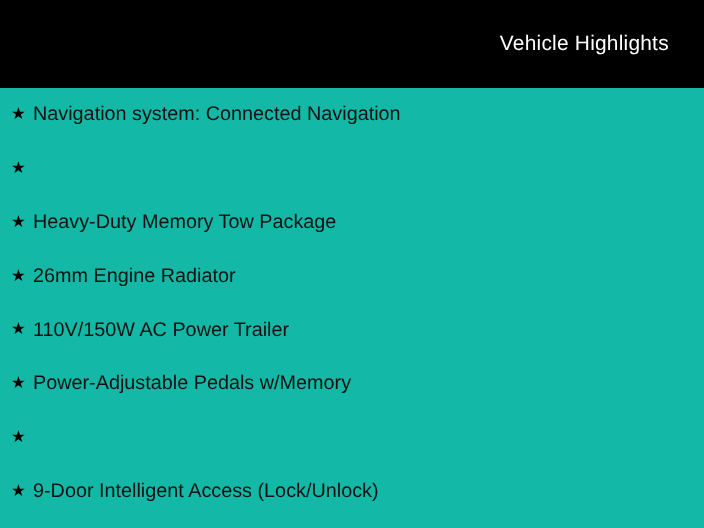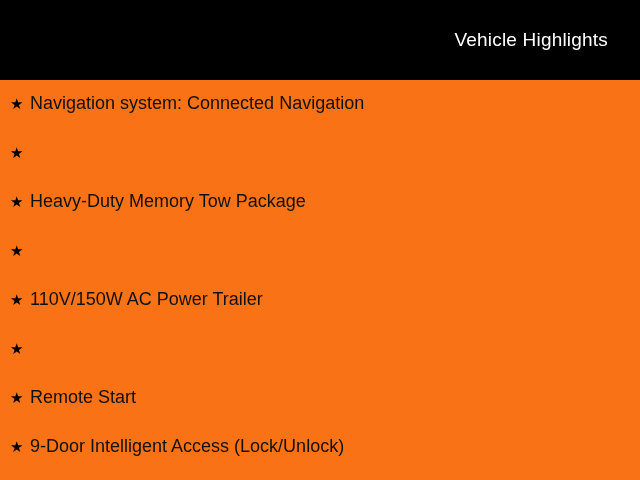--- a/index.html
+++ b/index.html
@@ -10,21 +10,21 @@
     width: 640px;
     height: 480px;
     background: #ffffff;
     font-family: "Liberation Sans", sans-serif;
     overflow: hidden;
   }
   .page {
     position: relative;
     width: 640px;
     height: 480px;
-    background: #f97316;
+    background: #14b8a6;
     box-sizing: border-box;
   }
   .header {
     height: 80px;
     background: #000000;
     display: flex;
     align-items: center;
     justify-content: flex-end;
     box-sizing: border-box;
     padding-right: 32px;
@@ -79,31 +79,32 @@
     </li>
     <li class="highlight-item">
       <span class="bullet">★</span>
     </li>
     <li class="highlight-item">
       <span class="bullet">★</span>
       <span class="item-label">Heavy-Duty Memory Tow Package</span>
     </li>
     <li class="highlight-item">
       <span class="bullet">★</span>
+      <span class="item-label">26mm Engine Radiator</span>
     </li>
     <li class="highlight-item">
       <span class="bullet">★</span>
       <span class="item-label">110V/150W AC Power Trailer</span>
     </li>
     <li class="highlight-item">
       <span class="bullet">★</span>
+      <span class="item-label">Power-Adjustable Pedals w/Memory</span>
     </li>
     <li class="highlight-item">
       <span class="bullet">★</span>
-      <span class="item-label">Remote Start</span>
     </li>
     <li class="highlight-item">
       <span class="bullet">★</span>
       <span class="item-label">9-Door Intelligent Access (Lock/Unlock)</span>
     </li>
   </ul>
 
 </div>
 
 </body></html>

